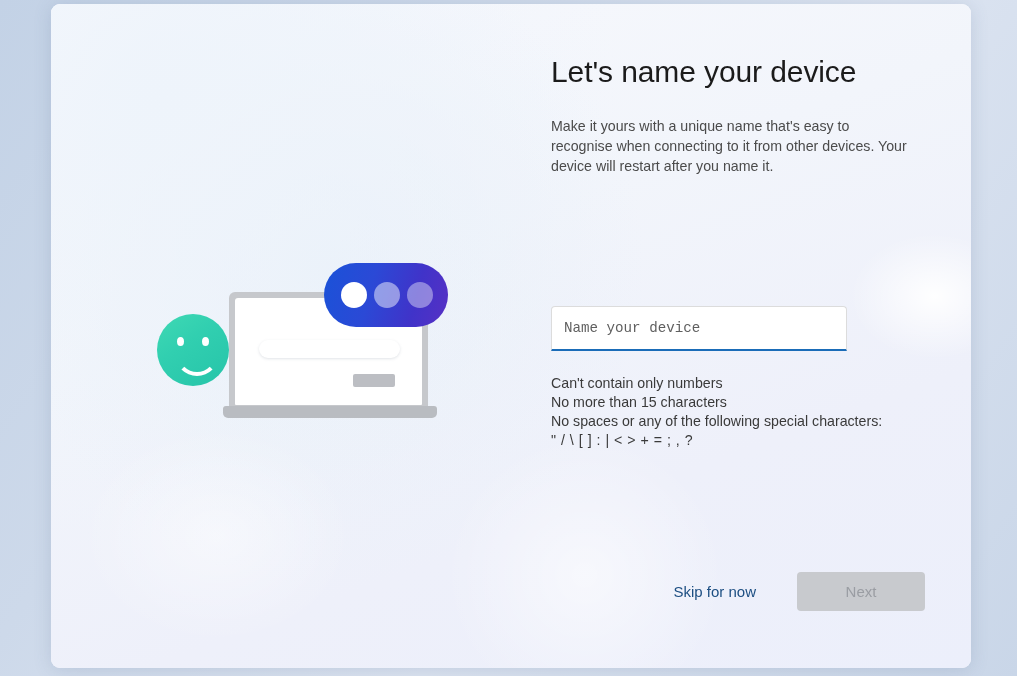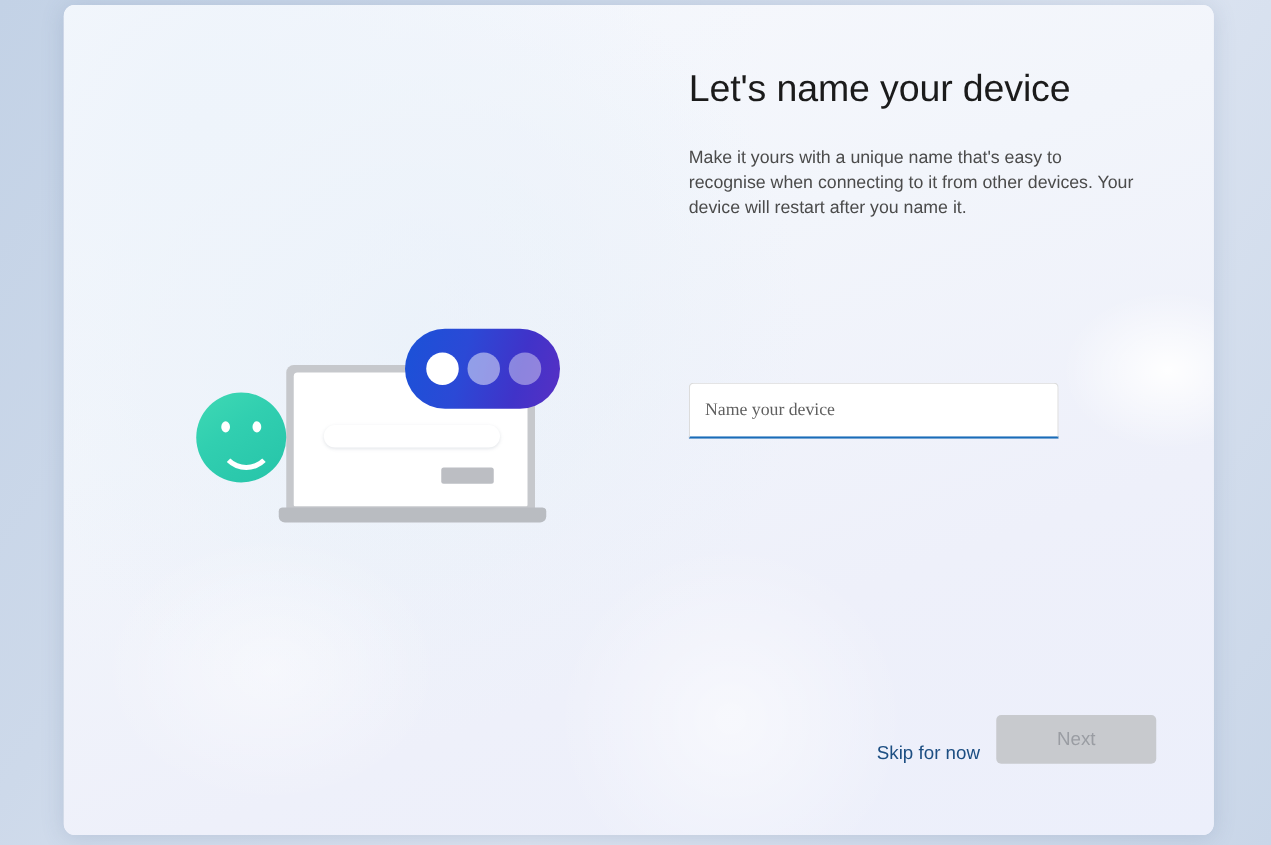--- a/index.html
+++ b/index.html
@@ -186,21 +186,21 @@
     border-radius: 4px 4px 0 0;
     height: 45px;
     display: flex;
     align-items: center;
     box-sizing: border-box;
   }
   #device-name-input {
     border: 0;
     outline: 0;
     background: transparent;
-    font-family: Liberation Serif, serif;
+    font-family: Liberation Mono, monospace;
     font-size: 14.2px;
     color: #1d4ed8;
     width: 100%;
     padding: 4px 12px;
     height: 100%;
     box-sizing: border-box;
   }
   #device-name-input::placeholder { color: #5f5f5f; opacity: 1; }
 
   
@@ -219,22 +219,23 @@
   .rule-line.special-chars { letter-spacing: 0.5px; }
 
   
   #footer {
     position: absolute;
     left: 500px;
     top: 567px;
     width: 374px;
     height: 40px;
     display: flex;
-    align-items: flex-end;
+    align-items: center;
     justify-content: flex-end;
+    gap: 28px;
   }
   #skip-link {
     font-size: 15px;
     color: #1c4e82;
     background: none;
     border: 0;
     padding: 0;
     cursor: pointer;
     font-family: "Liberation Sans", sans-serif;
   }
@@ -281,20 +282,26 @@
 
   <div id="content">
     <h1 id="page-title">Let's name your device</h1>
 
     <p id="page-description">Make it yours with a unique name that's easy to recognise when connecting to it from other devices. Your device will restart after you name it.</p>
 
     <div id="device-name-field">
       <input id="device-name-input" type="text" placeholder="Name your device" style="">
     </div>
 
+    <div id="validation-rules">
+      <div class="rule-line">Can't contain only numbers</div>
+      <div class="rule-line">No more than 15 characters</div>
+      <div class="rule-line">No spaces or any of the following special characters:</div>
+      <div class="rule-line special-chars">" / \ [ ] : | &lt; &gt; + = ; , ?</div>
+    </div>
   </div>
 
   <div id="footer">
     <button id="skip-link">Skip for now</button>
     <button id="next-button" disabled="">Next</button>
   </div>
 
 </div>
 
 </body></html>

